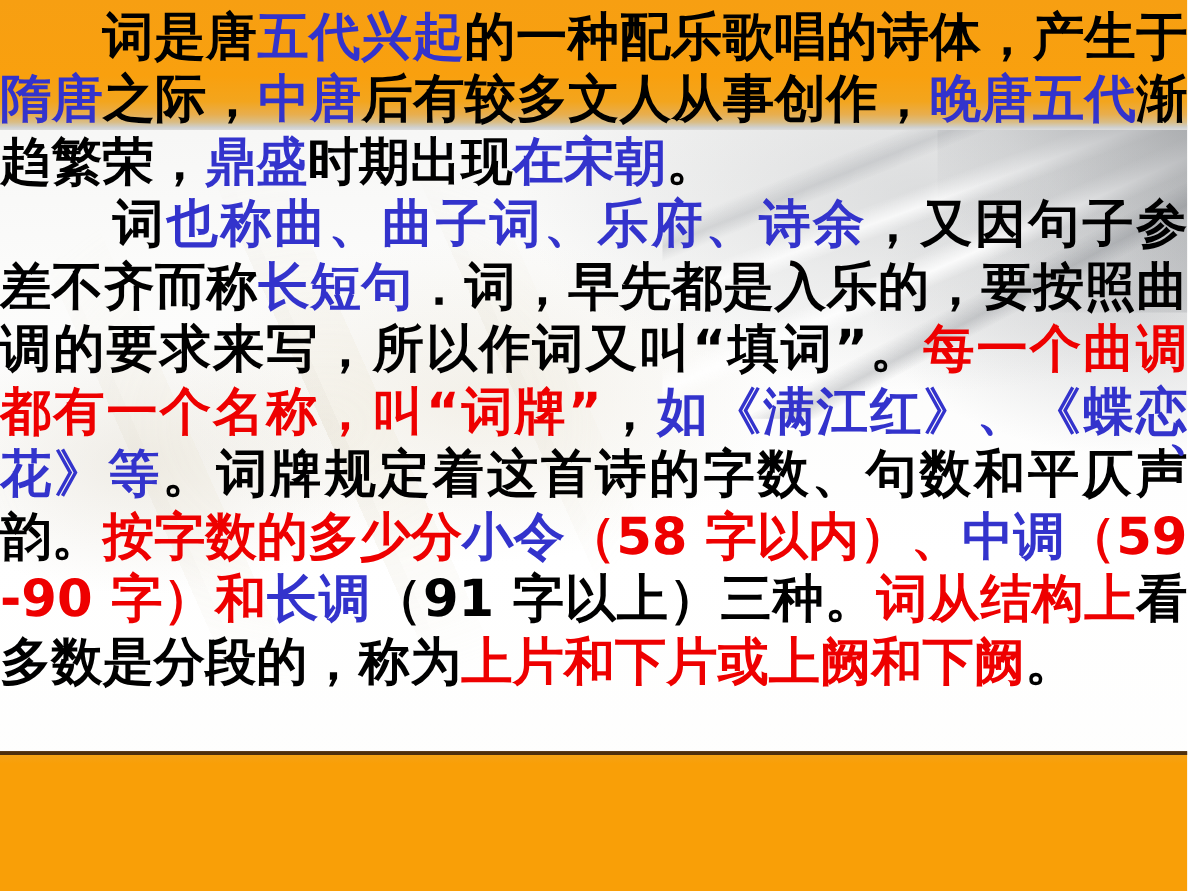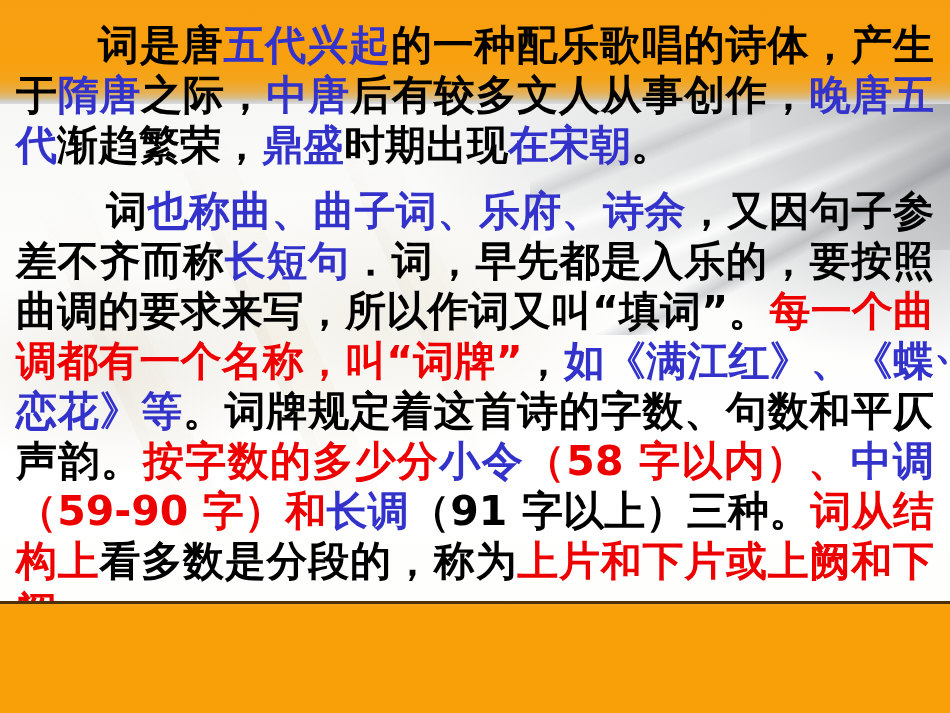--- a/index.html
+++ b/index.html
@@ -102,21 +102,21 @@
     font-size: 41px;
     line-height: 50px;
     letter-spacing: 0px;
     color: #000000;
     text-align: justify;
     text-justify: inter-character;
     white-space: normal;
     word-break: break-all;
   }
   .para {
-    margin: 16px;
+    margin: 0;
     text-indent: 2em;
     text-align: justify;
     text-justify: inter-character;
   }
   .para-2 { text-indent: 2.2em; }
 
   .c-blue { color: #3333cc; }
   .c-red  { color: #ee0000; }
   .c-black{ color: #000000; }
 

